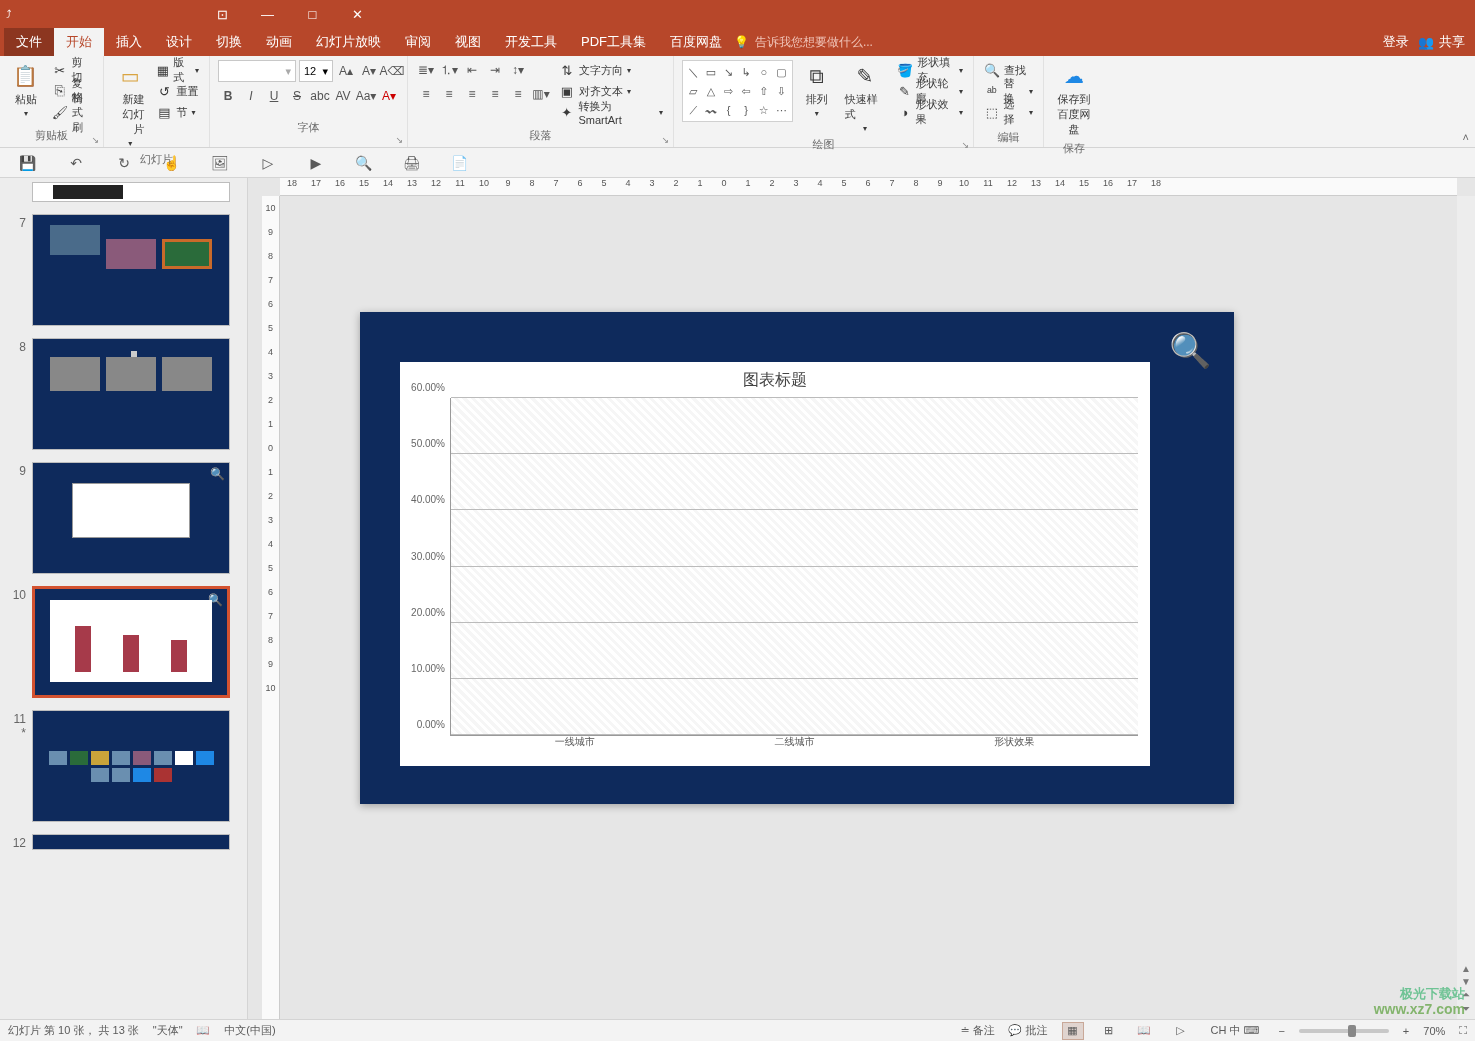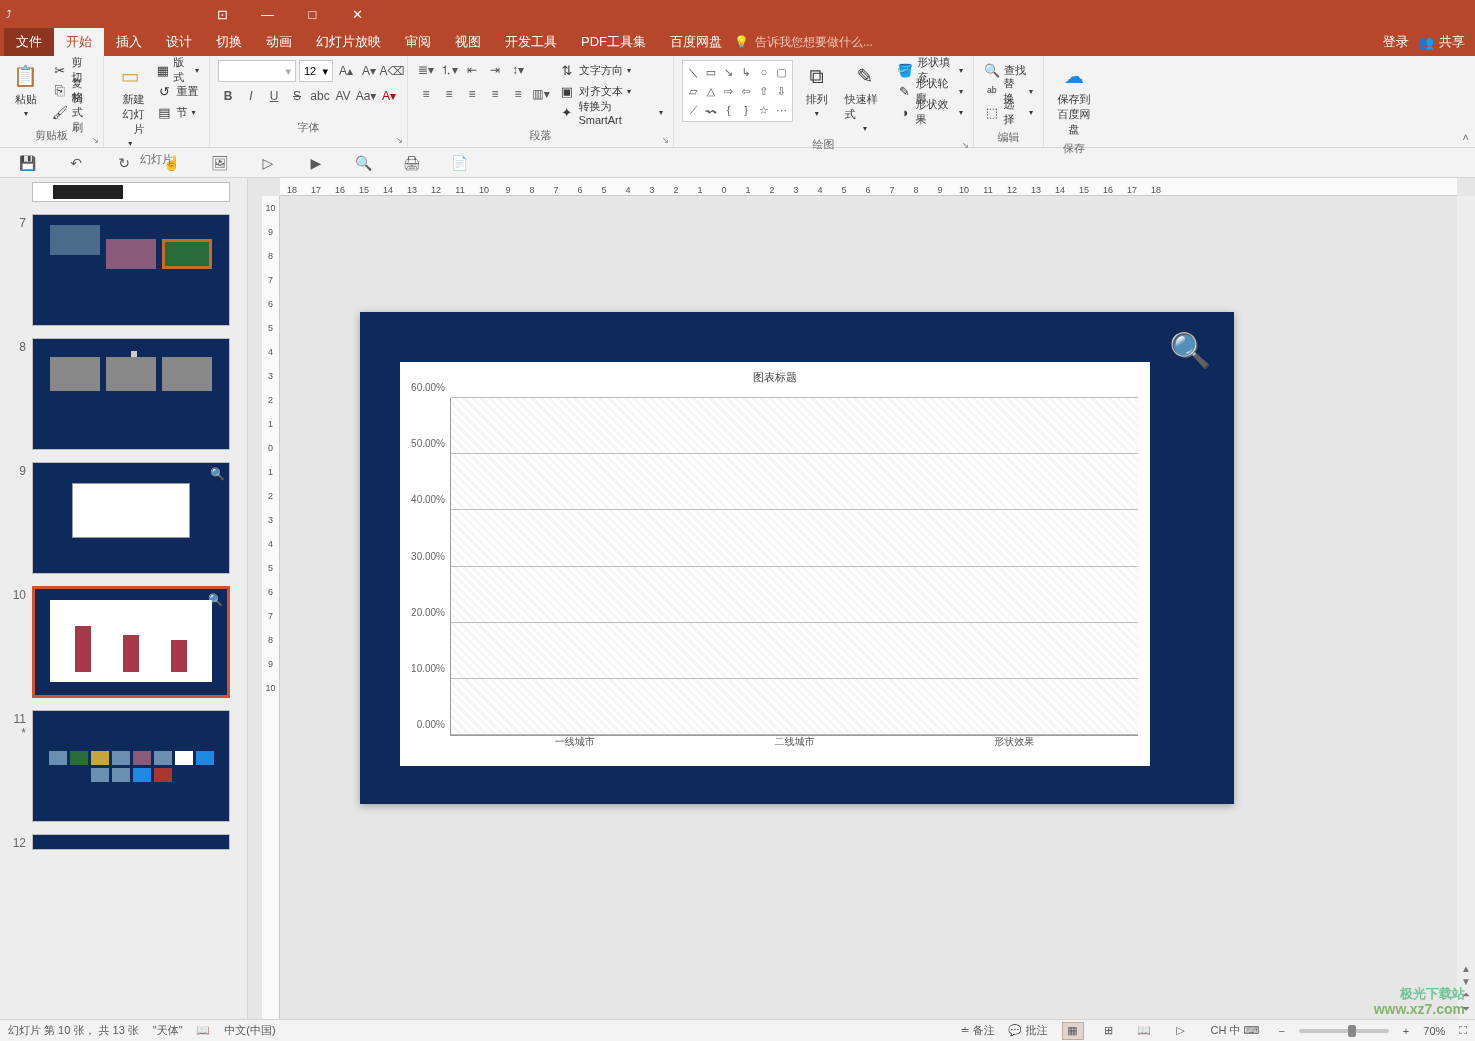--- a/index.html
+++ b/index.html
@@ -70,30 +70,30 @@
 .thumb-bw { position:absolute; inset:18px 10px 10px 10px; display:flex; gap:6px; justify-content:center;}
 .thumb-bw .im { width:50px; height:34px; background:#888;}
 .thumb-collage { position:absolute; inset:14px 10px; display:flex; flex-wrap:wrap; gap:3px; justify-content:center; align-content:center;}
 .thumb-collage .c { width:18px; height:14px; background:#6a8fb0;}
 .thumb6 { width:198px; height:20px; background:#fff; border:1px solid #bdbdbd; position:relative;}
 .thumb6 .inner{ position:absolute; left:20px; top:2px; width:70px; height:14px; background:#222;}
 .thumb12 { width:198px; height:16px; background:#0e2a5c; border:1px solid #bdbdbd;}
 
 
 .editor { flex:1; position:relative; background:#e6e6e6; overflow:hidden;}
-.hruler { position:absolute; top:0; left:32px; right:18px; height:18px; background:#fafafa; border-bottom:1px solid #ccc; font-size:9px; color:#555; display:flex; align-items:flex-end; overflow:hidden; white-space:nowrap;}
+.hruler { position:absolute; top:0; left:32px; right:18px; height:18px; background:#fafafa; border-bottom:1px solid #ccc; font-size:9px; color:#555; display:flex; align-items:flex-start; overflow:hidden; white-space:nowrap;}
 .hruler span { display:inline-block; width:24px; text-align:center;}
 .vruler { position:absolute; top:18px; left:14px; width:18px; bottom:0; background:#fafafa; border-right:1px solid #ccc; font-size:9px; color:#555; display:flex; flex-direction:column; align-items:center; overflow:hidden;}
 .vruler span { height:24px; display:flex; align-items:center;}
 
 .canvas-area { position:absolute; top:18px; left:32px; right:18px; bottom:0; overflow:auto;}
 .slide { position:absolute; left:80px; top:116px; width:874px; height:492px; background:#0e2a5c; box-shadow:0 2px 8px rgba(0,0,0,0.3);}
 .slide .magnifier { position:absolute; top:18px; right:22px; color:#fff; font-size:34px;}
 .chart-box { position:absolute; left:40px; top:50px; width:750px; height:404px; background:#fff;}
-.chart-title { text-align:center; font-size:11px; color:#444; padding:8px 0 4px 0; font-family: SimSun, serif;}
+.chart-title { text-align:center; font-size:16px; color:#444; padding:8px 0 4px 0; font-family: SimSun, serif;}
 .plot { position:absolute; left:50px; top:36px; right:12px; bottom:30px; background:repeating-linear-gradient(45deg,#f6f6f6 0 3px,#fff 3px 6px); border-left:1px solid #999; border-bottom:1px solid #999;}
 .gridline { position:absolute; left:0; right:0; height:1px; background:#bbb;}
 .ylabel { position:absolute; right:100%; font-size:10px; color:#666; transform:translateY(-50%); padding-right:6px; white-space:nowrap;}
 .bar-wrap { position:absolute; bottom:0; width:64px; display:flex; flex-direction:column; align-items:center;}
 .bar-rect { width:64px; background:#a63a4a;}
 .xlabel { position:absolute; top:100%; font-size:10px; color:#555; padding-top:0; white-space:nowrap; left:50%; transform:translateX(-50%);}
 
 .vscroll { position:absolute; top:18px; right:0; width:18px; bottom:0; background:#ededed; display:flex; flex-direction:column; align-items:center; justify-content:flex-end; gap:2px; padding-bottom:4px;}
 .vscroll .sbtn { font-size:10px; color:#777; cursor:pointer;}
 

